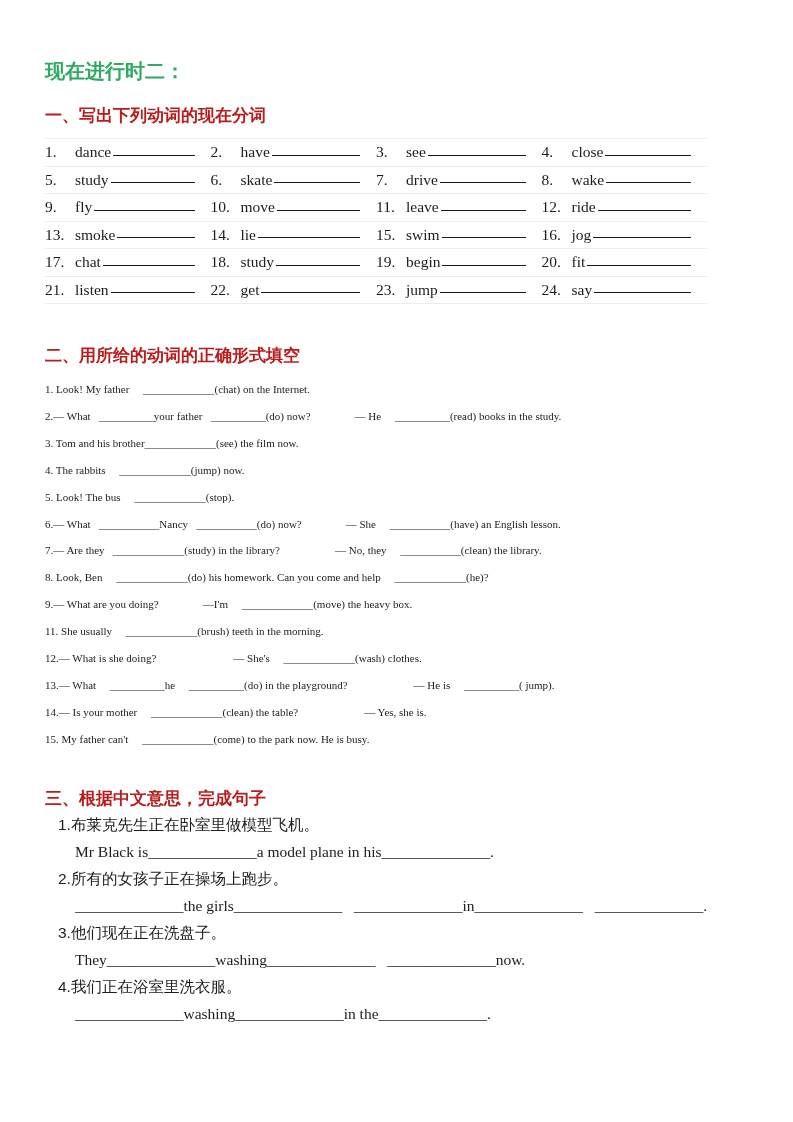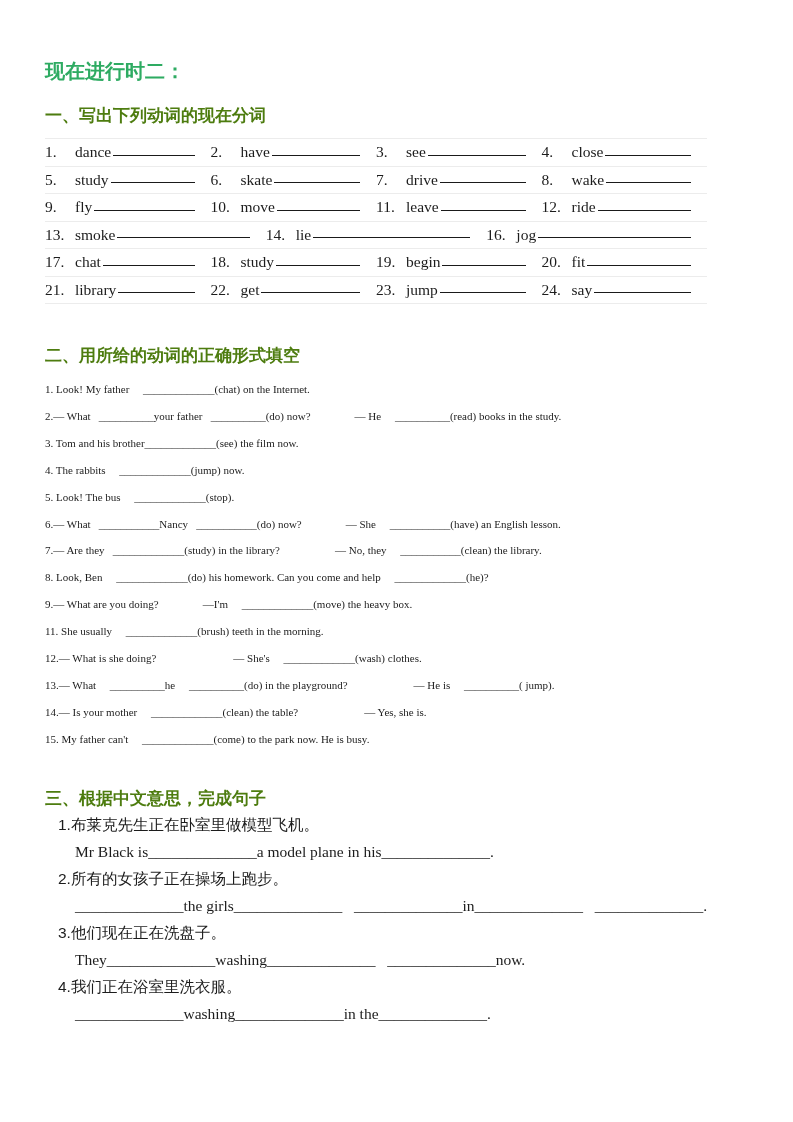--- a/index.html
+++ b/index.html
@@ -25,21 +25,21 @@
     font-size: 20px;
     font-weight: bold;
     color: #2eab62;
     margin: 0 0 20px 0;
     line-height: 26px;
   }
   h2.sec {
     font-family: "Liberation Sans", "DejaVu Sans", sans-serif;
     font-size: 17px;
     font-weight: bold;
-    color: #4d7c0f;
+    color: #b91c1c;
     margin: 0 0 10px 0;
     line-height: 24px;
   }
   h2.sec2 { margin-top: 40px; margin-bottom: 8px; }
   h2.sec3 { margin-top: 34px; margin-bottom: 0; }
 
   
   .verb-table {
     border-top: 1px solid #ececec;
     margin-right: 4px;
@@ -176,20 +176,25 @@
           <span class="num">13.</span>
           <span class="verb">smoke</span>
           <span class="blank"></span>
         </div>
       <div class="vcell">
           <span class="num">14.</span>
           <span class="verb">lie</span>
           <span class="blank"></span>
         </div>
       <div class="vcell">
+          <span class="num">15.</span>
+          <span class="verb">swim</span>
+          <span class="blank"></span>
+        </div>
+      <div class="vcell">
           <span class="num">16.</span>
           <span class="verb">jog</span>
           <span class="blank"></span>
         </div>
     </div>
     <div class="vrow">
       <div class="vcell">
           <span class="num">17.</span>
           <span class="verb">chat</span>
           <span class="blank"></span>
@@ -206,21 +211,21 @@
         </div>
       <div class="vcell">
           <span class="num">20.</span>
           <span class="verb">fit</span>
           <span class="blank"></span>
         </div>
     </div>
     <div class="vrow">
       <div class="vcell">
           <span class="num">21.</span>
-          <span class="verb">library</span>
+          <span class="verb">listen</span>
           <span class="blank"></span>
         </div>
       <div class="vcell">
           <span class="num">22.</span>
           <span class="verb">get</span>
           <span class="blank"></span>
         </div>
       <div class="vcell">
           <span class="num">23.</span>
           <span class="verb">jump</span>

